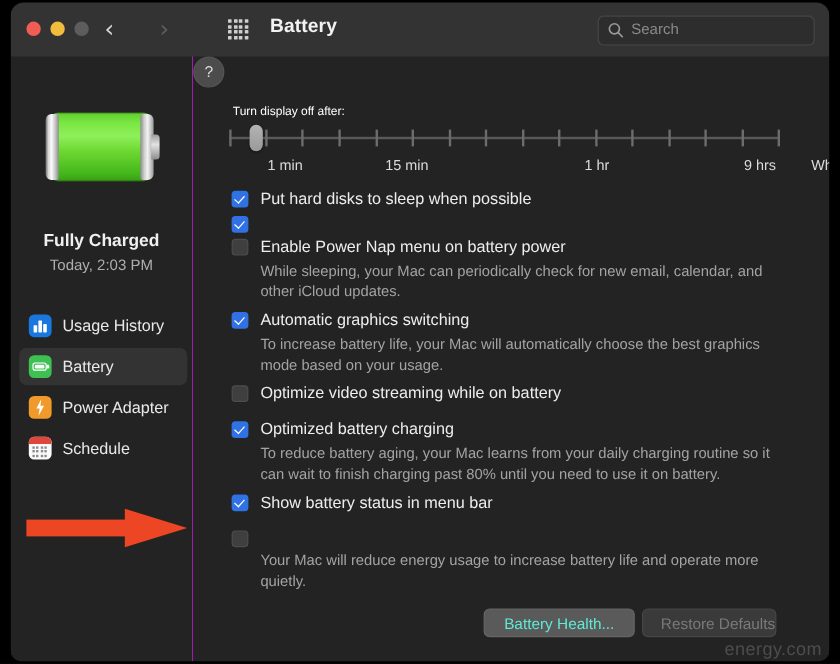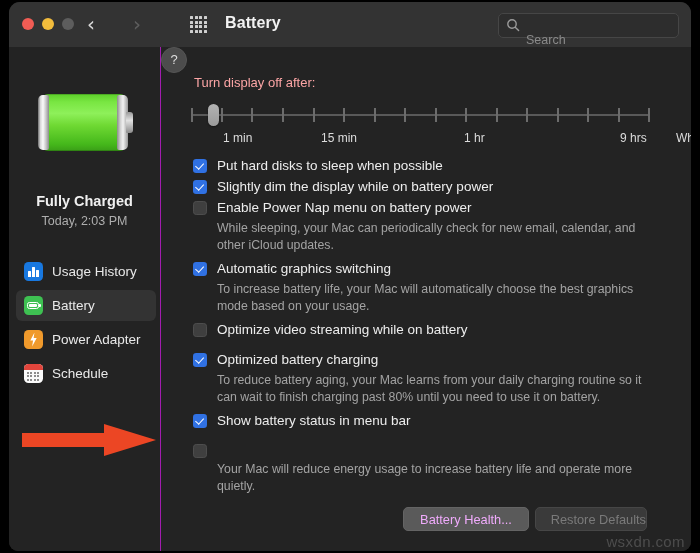--- a/index.html
+++ b/index.html
@@ -106,21 +106,20 @@
     left: 7px; top: 4px;
     width: 14px; height: 14px;
   }
   .searchbox .sicon svg { display:block; }
   .searchbox .splaceholder {
     position: absolute;
     left: 27px;
     top: 3px;
     font-size: 12.5px;
     color: #8a8a8a;
-    margin-top: 16px;
   }
 
   
   .sidebar {
     position: absolute;
     left: 0;
     top: 45px;
     width: 151px;
     height: 504px;
     background: #232323;
@@ -291,23 +290,23 @@
     left: 152px;
     top: 45px;
     width: 530px;
     height: 504px;
     background: #232323;
   }
 
   .sec-label {
     position: absolute;
     left: 33px;
-    top: 28px;
-    font-size: 13px;
-    color: #fca5a5;
+    top: 41px;
+    font-size: 10px;
+    color: #ffffff;
   }
 
   .slider {
     position: absolute;
     left: 30px;
     top: 57px;
     width: 459px;
     height: 22px;
   }
   .track {
@@ -408,21 +407,21 @@
     font-size: 12.8px;
     line-height: 24px;
     text-align: center;
     box-sizing: border-box;
   }
   .btn-health {
     right: 162px;
     bottom: 20px;
     width: 126px;
     background: #5a5a5a;
-    color: #f0abfc;
+    color: #5eead4;
     border: 1px solid #646464;
   }
   .btn-restore {
     right: 44px;
     bottom: 20px;
     width: 112px;
     background: #3a3a3a;
     color: #7a7a7a;
     border: 1px solid #464646;
     text-align: right;
@@ -608,34 +607,33 @@
       <div class="tick" style="left:335px"></div>
       <div class="tick" style="left:366px"></div>
       <div class="tick" style="left:396px"></div>
       <div class="tick" style="left:427px"></div>
       <div class="tick" style="left:457px"></div>
       <div class="thumb"></div>
     </div>
 
     <div class="tlabel" style="left:30px">1 min</div>
     <div class="tlabel" style="left:128px">15 min</div>
-    <div class="tlabel" style="left:271px">1 hr</div>
+    <div class="tlabel" style="left:294px">1 hr</div>
     <div class="tlabel" style="left:427px">9 hrs</div>
     <div class="tlabel" style="left:483px">While</div>
 
     <div class="rows">
 
       <div class="cbrow">
         <span class="cb on"></span>
         <span class="cbtext">Put hard disks to sleep when possible</span>
       </div>
 
       <div class="cbrow">
         <span class="cb on"></span>
-        <span class="cbtext">Slightly dim the display while on battery power</span>
       </div>
 
       <div class="cbrow">
         <span class="cb off"></span>
         <span class="cbtext">Enable Power Nap menu on battery power</span>
       </div>
       <div class="desc">While sleeping, your Mac can periodically check for new email, calendar, and other iCloud updates.</div>
 
       <div class="cbrow">
         <span class="cb on"></span>
@@ -669,19 +667,19 @@
       <div class="desc">Your Mac will reduce energy usage to increase battery life and operate more quietly.</div>
 
     </div>
 
     <div class="btn btn-health">Battery Health...</div>
     <div class="btn btn-restore">Restore Defaults</div>
     <div class="btn-help">?</div>
 
   </div>
 
-  <div class="watermark">wsxdn.com</div>
+  <div class="watermark">energy.com</div>
 </div>
 
 <div class="arrow">
   <div class="shaft"></div>
   <div class="head"></div>
 </div>
 
 </body></html>

